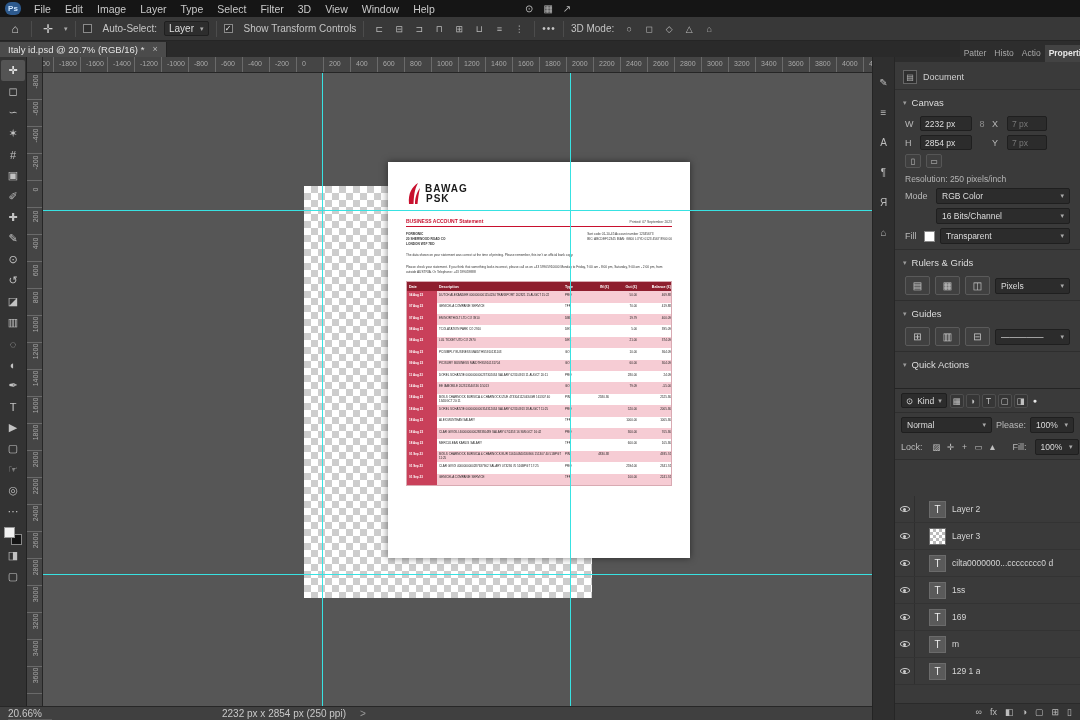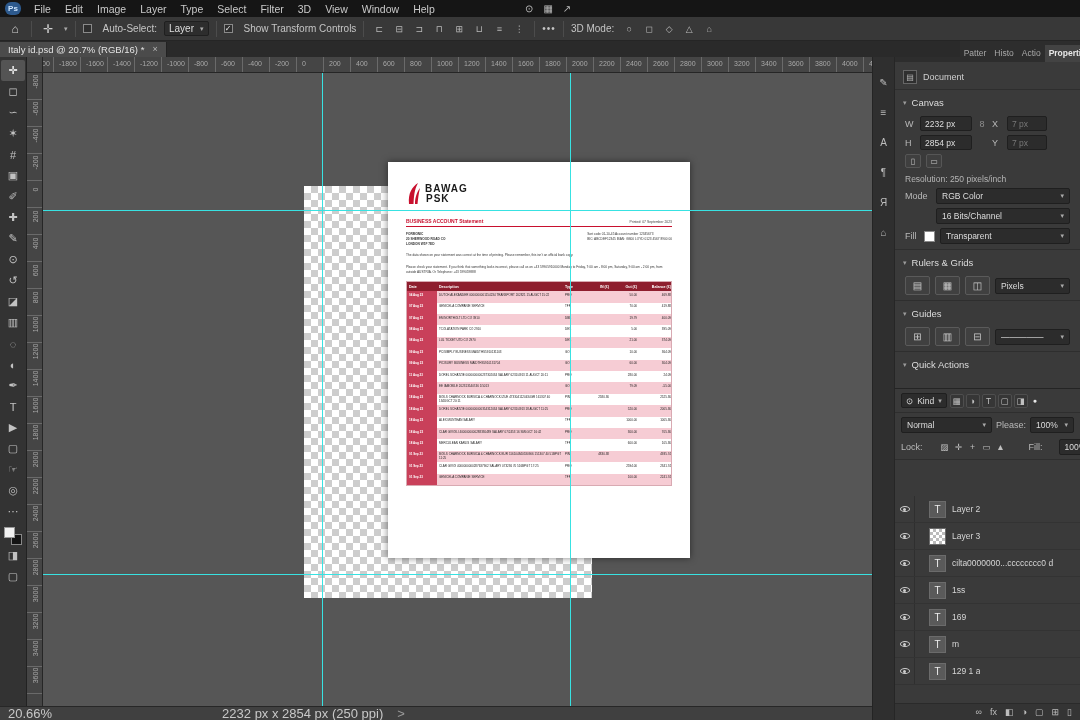--- a/index.html
+++ b/index.html
@@ -72,21 +72,21 @@
   .t-row .c{padding:1.5px 2px;overflow:hidden}
   .c1{width:30px;flex:none}
   .c2{width:126px;flex:none}
   .c3{width:20px;flex:none}
   .c4{width:28px;flex:none;text-align:right}
   .c5{width:28px;flex:none;text-align:right}
   .c6{width:34px;flex:none;text-align:right}
   .dcell{background:#c9405a;color:#fff;font-weight:bold}
 
   
-  .statusbar{position:absolute;left:0;top:706px;width:872px;height:14px;background:#404040;border-top:1px solid #272727;display:flex;align-items:center;font-size:13px;color:#c8c8c8;z-index:30}
+  .statusbar{position:absolute;left:0;top:706px;width:872px;height:14px;background:#404040;border-top:1px solid #272727;display:flex;align-items:center;font-size:10px;color:#c8c8c8;z-index:30}
   .statusbar .zoom{margin-left:8px;min-width:44px;border-bottom:1px solid #5c5c5c}
   .statusbar .info{margin-left:170px}
   .statusbar .arr{margin-left:14px;color:#9a9a9a}
 
   
   .icon-strip{position:absolute;left:872px;top:41px;width:22px;bottom:0;background:#2f2f2f;border-left:1px solid #242424;display:flex;flex-direction:column;align-items:center;padding-top:3px;gap:14px;z-index:35}
   .strip-icon{font-size:10px;color:#bdbdbd;width:18px;height:16px;display:flex;align-items:center;justify-content:center}
 
   
   .panels{position:absolute;left:894px;top:41px;width:186px;bottom:0;background:#3a3a3a;border-left:1px solid #262626;z-index:34;font-size:9px}
@@ -112,21 +112,21 @@
   
   .layers-panel{position:absolute;left:894px;top:388px;width:186px;bottom:0;background:#3a3a3a;border-left:1px solid #262626;border-top:1px solid #242424;z-index:36;font-size:9px}
   .ltabs{height:17px;background:#2d2d2d;display:flex;align-items:flex-end}
   .ltab{background:#434343;color:#e8e8e8;font-size:8.5px;font-weight:bold;padding:2px 10px 3px}
   .lfilter{display:flex;align-items:center;gap:3px;padding:4px 6px;border-bottom:1px solid #2e2e2e}
   .kind-select{display:flex;align-items:center;gap:4px;background:#2c2c2c;border:1px solid #1f1f1f;border-radius:2px;height:15px;padding:0 4px;color:#ddd;font-size:8.5px}
   .f-ic{width:14px;height:14px;display:flex;align-items:center;justify-content:center;font-size:8.5px;color:#c0c0c0;border:1px solid #4e4e4e;background:#363636;border-radius:2px}
   .f-dot{margin-left:2px;color:#e8e8e8;font-size:7px}
   .lblend{display:flex;align-items:center;gap:4px;padding:4px 6px}
   .lblend .bsel{width:74px}
-  .llock{display:flex;align-items:center;gap:16px;padding:2px 6px 4px;border-bottom:1px solid #2e2e2e;color:#b9b9b9}
+  .llock{display:flex;align-items:center;gap:8px;padding:2px 6px 4px;border-bottom:1px solid #2e2e2e;color:#b9b9b9}
   .lk{width:12px;text-align:center;font-size:8.5px;color:#c0c0c0}
   .lrows{position:absolute;top:107px;bottom:17px;left:0;right:0;overflow:hidden}
   .lrow{display:flex;align-items:center;height:27px;border-bottom:1px solid #333}
   .lrow.sel{background:#4a4a4a}
   .eyebox{width:20px;height:100%;border-right:1px solid #2f2f2f;display:flex;align-items:center;justify-content:center;flex:none}
   .eye{width:10px;height:6px;border:1px solid #cfcfcf;border-radius:50%;position:relative}
   .eye::after{content:"";position:absolute;left:50%;top:50%;width:3px;height:3px;margin:-1.5px 0 0 -1.5px;background:#cfcfcf;border-radius:50%}
   .grp-caret{font-size:7px;color:#bdbdbd;margin:0 2px 0 4px}
   .folder{width:13px;height:9px;background:#b9b9b9;border-radius:1px;position:relative;margin:0 5px 0 2px;flex:none}
   .folder::before{content:"";position:absolute;top:-3px;left:0;width:6px;height:3px;background:#b9b9b9;border-radius:1px 1px 0 0}

